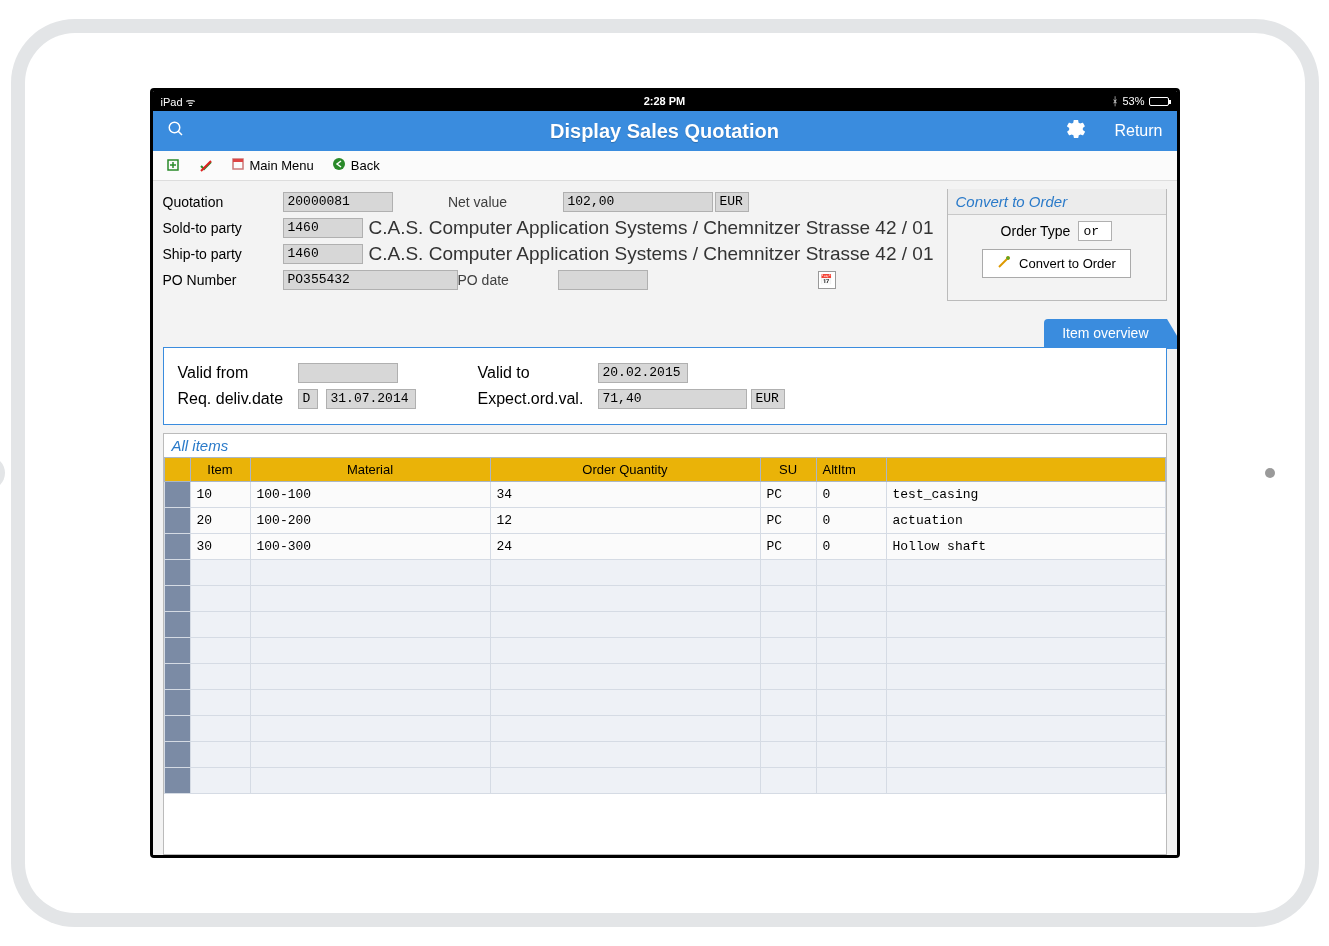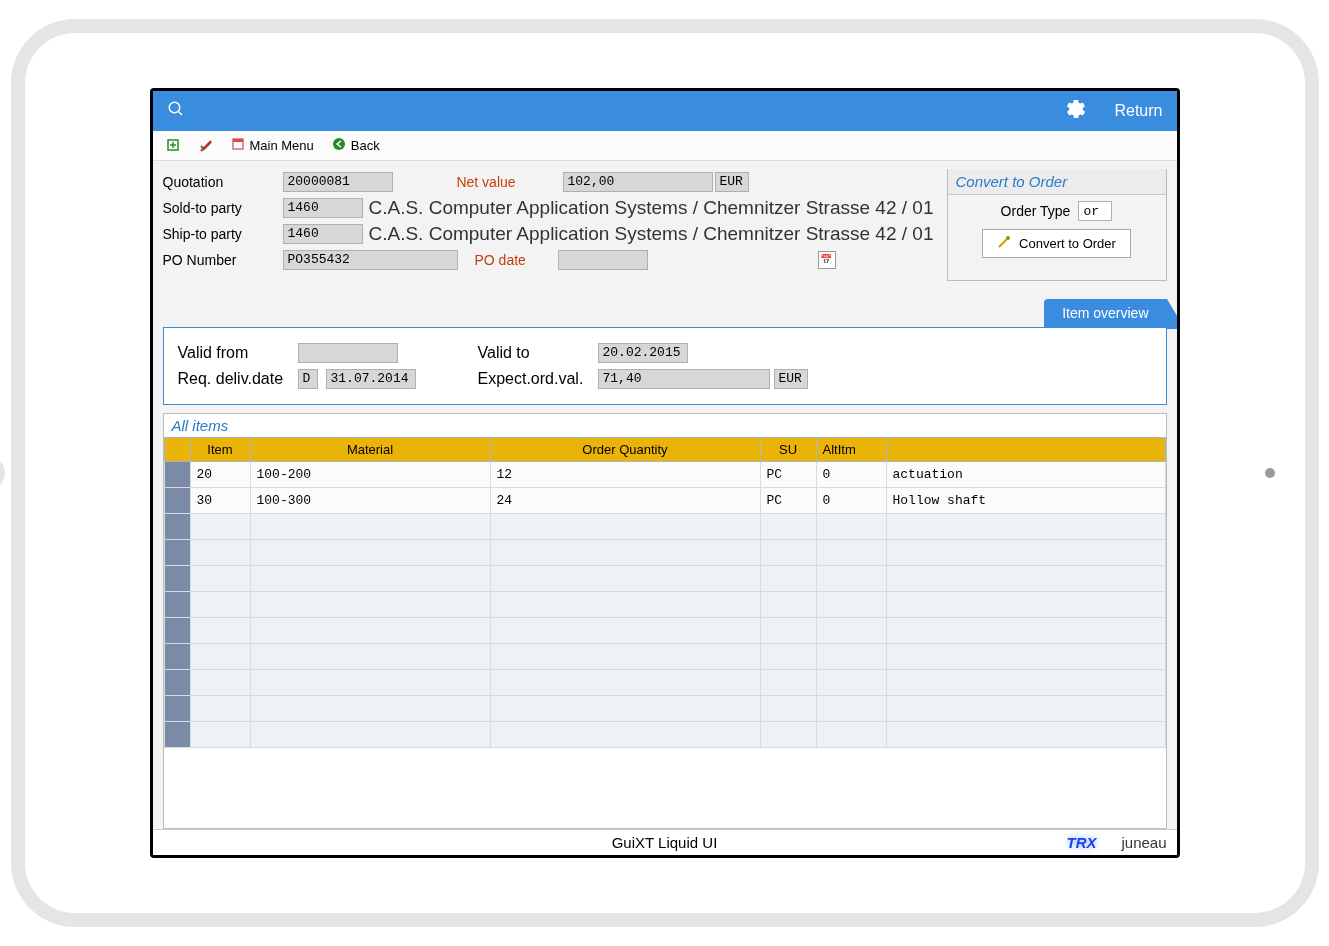--- a/index.html
+++ b/index.html
@@ -107,21 +107,21 @@
   padding: 8px 10px 0 10px;
   overflow: hidden;
   display: flex;
   flex-direction: column;
   position: relative;
 }
 .header-panel { display: flex; gap: 10px; }
 .form-left { flex: 1; font-size: 14px; }
 .form-row { display: flex; align-items: center; height: 25px; margin-bottom: 1px;}
 .form-row .lbl { width: 120px; color: #000; }
-.form-row .lbl2 { width: 90px; text-align: left; padding-left: 17px; color:#c2410c;}
+.form-row .lbl2 { width: 90px; text-align: left; padding-left: 0; color:#404040;}
 .field {
   background: #d7d7d7;
   border: 1px solid #b0b0b0;
   font-family: "Courier New", monospace;
   font-size: 13px;
   padding: 2px 4px;
   height: 20px;
   color: #000000;
 }
 .detail-text { font-size: 19px; color: #333; padding-left: 6px; }
@@ -222,28 +222,41 @@
 col.c-qty{width:270px;} col.c-su{width:56px;} col.c-alt{width:70px;} col.c-desc{width:auto;}
 </style>
 </head>
 <body>
 
 <div class="ipad-frame">
   <div class="home-btn-left"></div>
   <div class="home-btn-right"></div>
   <div class="screen">
 
+    <div class="statusbar">
+      <div>
+        <span>iPad</span>
+        <span> ᯤ</span>
+      </div>
+      <div class="center">2:28 PM</div>
+      <div class="right">
+        <span>ᚼ</span>
+        <span>53%</span>
+        <span class="battery-icon"><span class="fill"></span></span>
+      </div>
+    </div>
 
     <div class="navbar">
       <span style="font-size:18px;cursor:pointer;">
         <svg width="18" height="18" viewBox="0 0 24 24" fill="none" stroke="#fff" stroke-width="2">
             <circle cx="10" cy="10" r="7"></circle>
             <line x1="20" y1="20" x2="15" y2="15"></line>
           </svg>
       </span>
+      <span class="title">Display Sales Quotation</span>
       <div class="right">
         <span style="cursor:pointer;">
           <svg width="22" height="22" viewBox="0 0 24 24" fill="#fff">
               <path d="M12,8a4,4 0 1,0 0,8a4,4 0 1,0 0,-8M19.4,13c0-.3.1-.7.1-1s0-.7-.1-1l2.1-1.6c.2-.1.2-.4.1-.6l-2-3.5c-.1-.2-.4-.3-.6-.2l-2.5,1c-.5-.4-1.1-.7-1.7-.9l-.4-2.6c0-.2-.2-.4-.5-.4h-4c-.2,0-.4.2-.5.4l-.4,2.6c-.6.2-1.2.6-1.7.9l-2.5-1c-.2-.1-.5,0-.6.2l-2,3.5c-.1.2-.1.5.1.6L4.6,11c0,.3-.1.7-.1,1s0,.7.1,1l-2.1,1.6c-.2.1-.2.4-.1.6l2,3.5c.1.2.4.3.6.2l2.5-1c.5.4,1.1.7,1.7.9l.4,2.6c0,.2.2.4.5.4h4c.2,0,.4-.2.5-.4l.4-2.6c.6-.2,1.2-.6,1.7-.9l2.5,1c.2.1.5,0,.6-.2l2-3.5c.1-.2.1-.5-.1-.6L19.4,13z"></path>
             </svg>
         </span>
         <span style="cursor:pointer;">Return</span>
       </div>
     </div>
 
@@ -342,21 +355,21 @@
           <span style="width:80px"></span>
           <span class="lbl" style="width:120px">Valid to</span>
           <input class="field" style="width: 90px;" readonly="" value="20.02.2015">
         </div>
         <div class="form-row">
           <span class="lbl">Req. deliv.date</span>
           <input class="field" style="width: 20px;" readonly="" value="D">
           <input class="field" style="width: 90px; margin-left: 8px;" readonly="" value="31.07.2014">
           <span style="width:62px"></span>
           <span class="lbl" style="width:120px">Expect.ord.val.</span>
-          <input class="field" style="width: 172px;" readonly="" value="71,40">
+          <input class="field" style="width: 149px;" readonly="" value="71,40">
           <input class="field" style="width: 34px; margin-left: 4px;" readonly="" value="EUR">
         </div>
       </div>
 
       <div class="items-panel">
         <div class="panel-title">All items</div>
         <div class="grid">
           <table>
             <colgroup>
               <col class="c-sel">
@@ -374,20 +387,29 @@
                 <th style="text-align:center;">Material</th>
                 <th style="text-align:center;">Order Quantity</th>
                 <th style="text-align:center;">SU</th>
                 <th>AltItm</th>
                 <th></th>
               </tr>
             </thead>
             <tbody id="grid-body">
                 <tr class="data">
                   <td class="sel"></td>
+    <td>10</td>
+    <td>100-100</td>
+    <td>34</td>
+    <td>PC</td>
+    <td>0</td>
+    <td>test_casing</td>
+                </tr>
+                <tr class="data">
+                  <td class="sel"></td>
     <td>20</td>
     <td>100-200</td>
     <td>12</td>
     <td>PC</td>
     <td>0</td>
     <td>actuation</td>
                 </tr>
                 <tr class="data">
                   <td class="sel"></td>
     <td>30</td>
@@ -477,20 +499,15 @@
                   <td></td>
                   <td></td>
                   <td></td>
                 </tr>
               </tbody>
           </table>
         </div>
       </div>
     </div>
 
-    <div class="bottombar">
-      <span>GuiXT Liquid UI</span>
-      <span class="trx">TRX</span>
-      <span class="user">juneau</span>
-    </div>
 
   </div>
 </div>
 
 </body></html>

